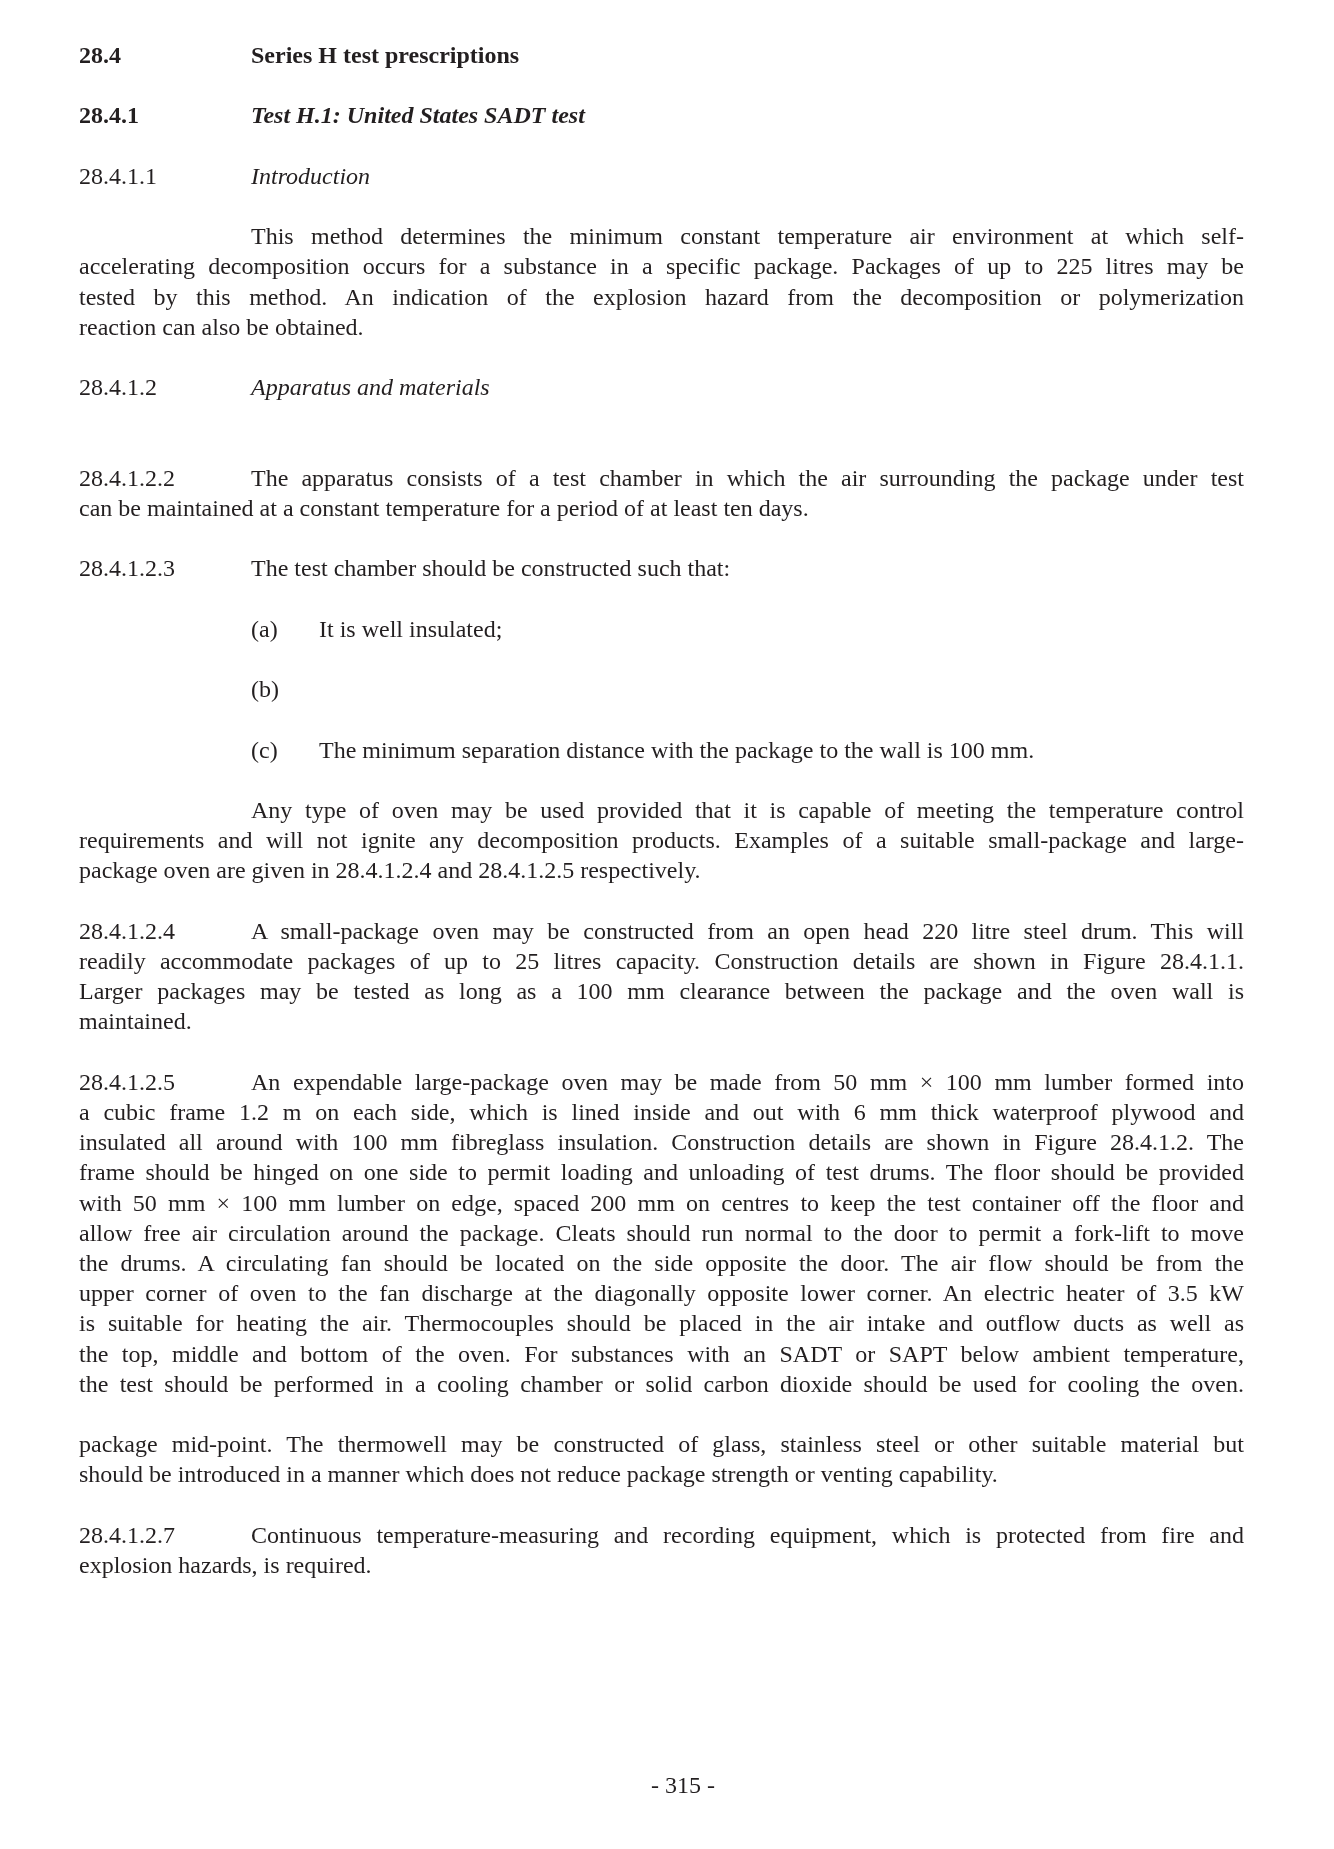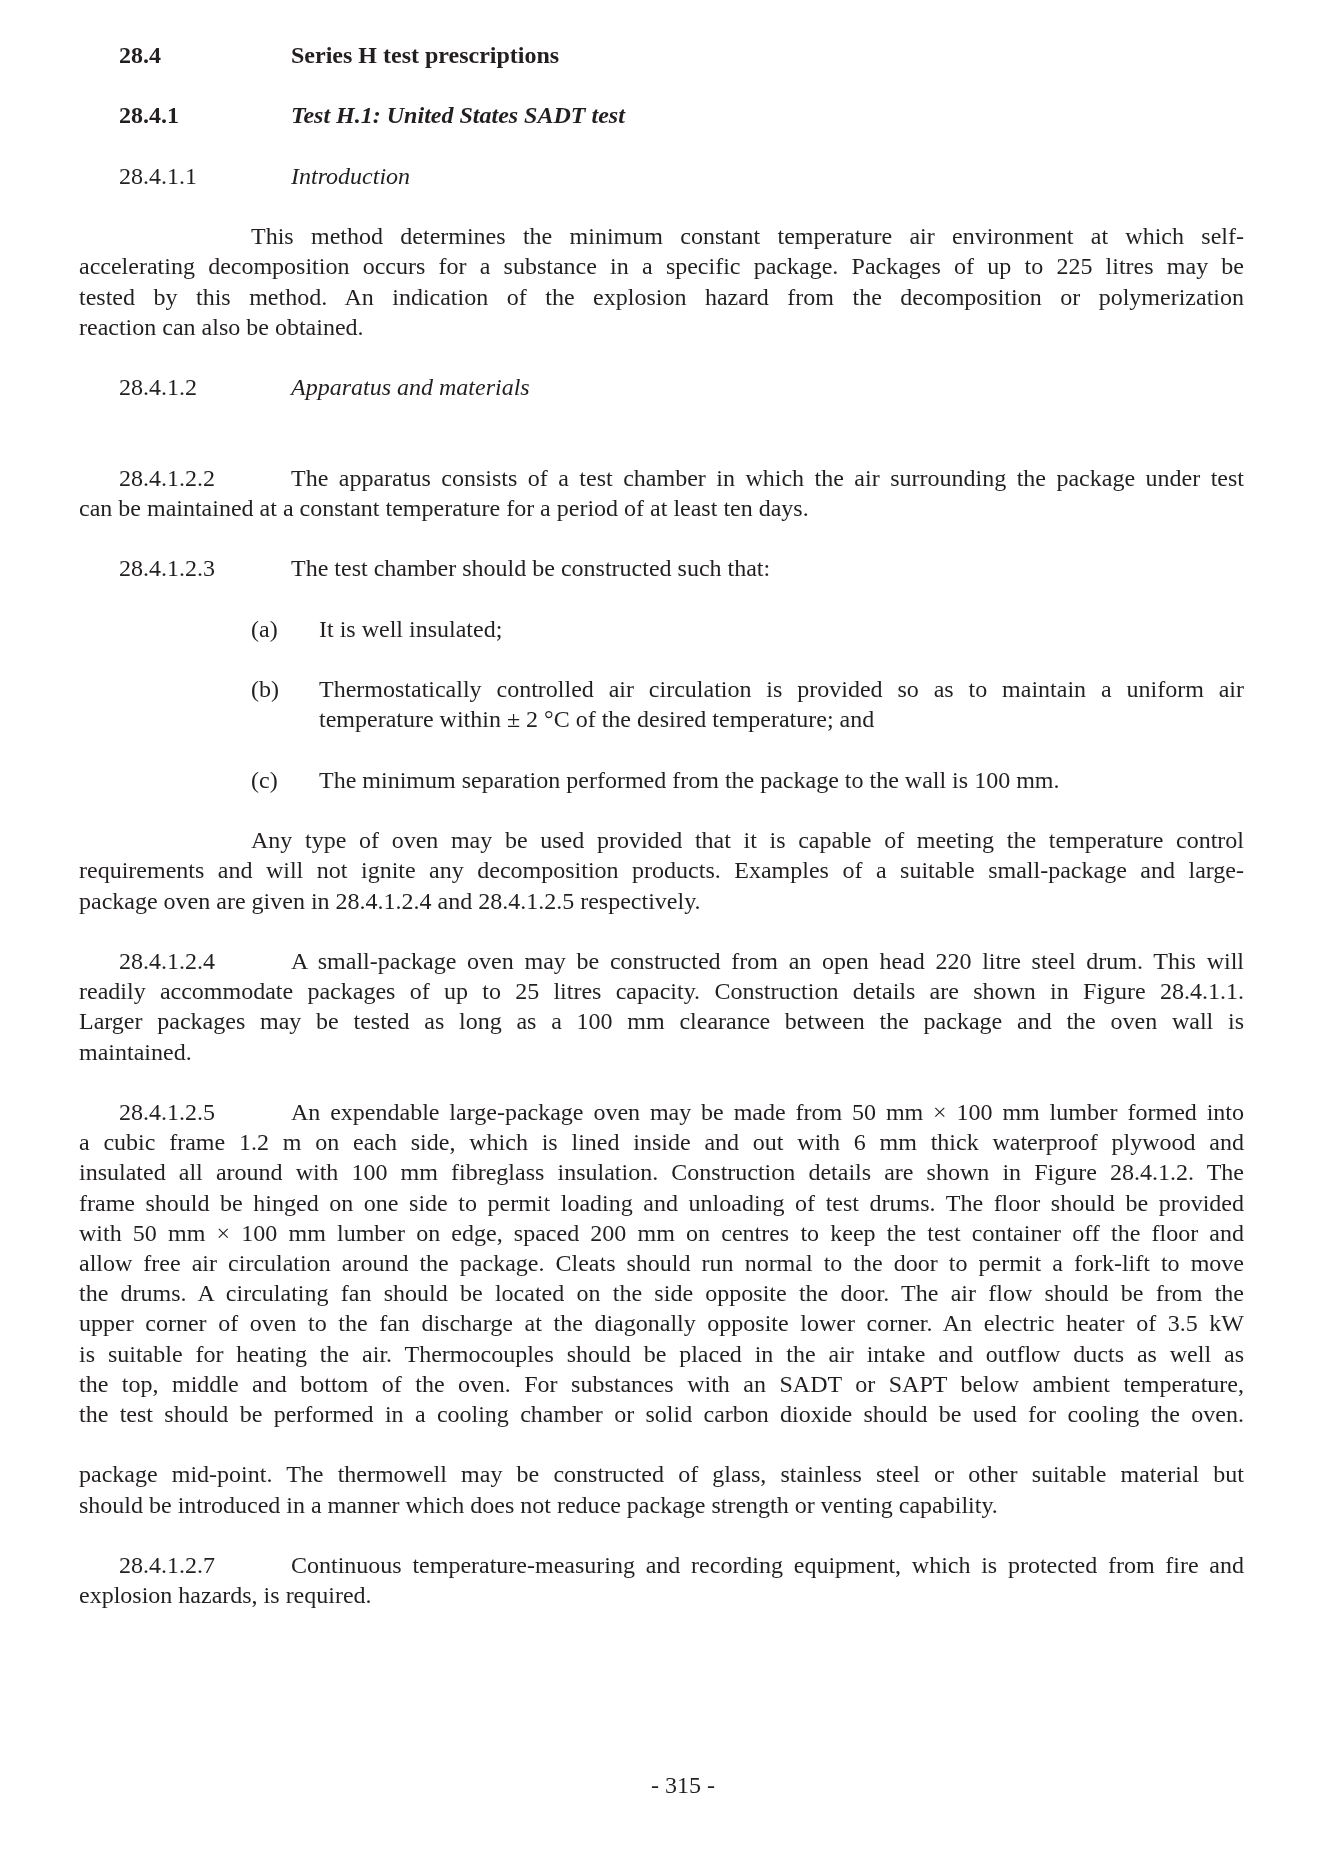--- a/index.html
+++ b/index.html
@@ -2,21 +2,21 @@
 <html><head>
 <meta charset="utf-8">
 <style>
   html, body { margin: 0; padding: 0; background: #ffffff; }
   body { width: 1334px; height: 1849px; position: relative; overflow: hidden; }
   .page {
     position: absolute; left: 79px; top: 40px; width: 1165px;
     font-family: "Liberation Serif", "DejaVu Serif", serif;
     font-size: 24px; line-height: 30.2px; color: #231f20;
   }
-  .row { display: flex; white-space: nowrap; margin-left: 40px; }
+  .row { display: flex; white-space: nowrap; }
   .num { width: 172px; flex: none; }
   .b { font-weight: bold; }
   .i { font-style: italic; }
   .gap { height: 30.2px; }
   .jline { display: block; text-align: justify; text-align-last: justify; white-space: nowrap; overflow: visible; }
   .jline.last { text-align-last: left; }
   .para { width: 1165px; }
   .indent1 { padding-left: 172px; box-sizing: border-box; }
   .list-item { display: flex; padding-left: 172px; }
   .list-label { width: 68px; flex: none; }
@@ -85,31 +85,27 @@
   <div class="list-item">
     <span class="list-label">(a)</span>
     <div class="list-body">
       <span class="jline last">It is well insulated;</span>
     </div>
   </div>
   <div class="gap"></div>
 
   <div class="list-item">
     <span class="list-label">(b)</span>
-    <div class="list-body">
-      <span class="jline">Thermostatically controlled air circulation is provided so as to maintain a uniform air</span>
-      <span class="jline last">temperature within ± 2 °C of the desired temperature; and</span>
-    </div>
   </div>
   <div class="gap"></div>
 
   <div class="list-item">
     <span class="list-label">(c)</span>
     <div class="list-body">
-      <span class="jline last">The minimum separation performed from the package to the wall is 100 mm.</span>
+      <span class="jline last">The minimum separation distance with the package to the wall is 100 mm.</span>
     </div>
   </div>
   <div class="gap"></div>
 
   <div class="para">
     <span class="jline indent1">Any type of oven may be used provided that it is capable of meeting the temperature control</span>
     <span class="jline">requirements and will not ignite any decomposition products. Examples of a suitable small-package and large-</span>
     <span class="jline last">package oven are given in 28.4.1.2.4 and 28.4.1.2.5 respectively.</span>
   </div>
   <div class="gap"></div>

